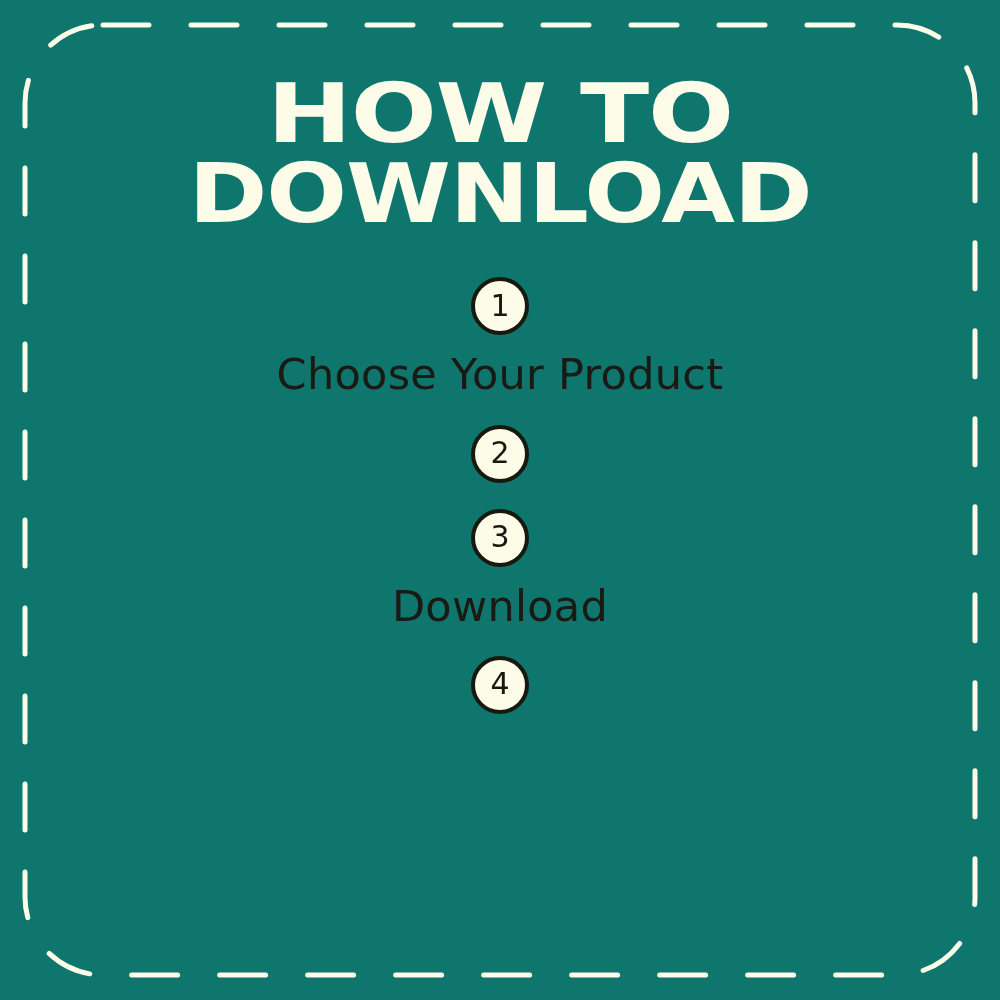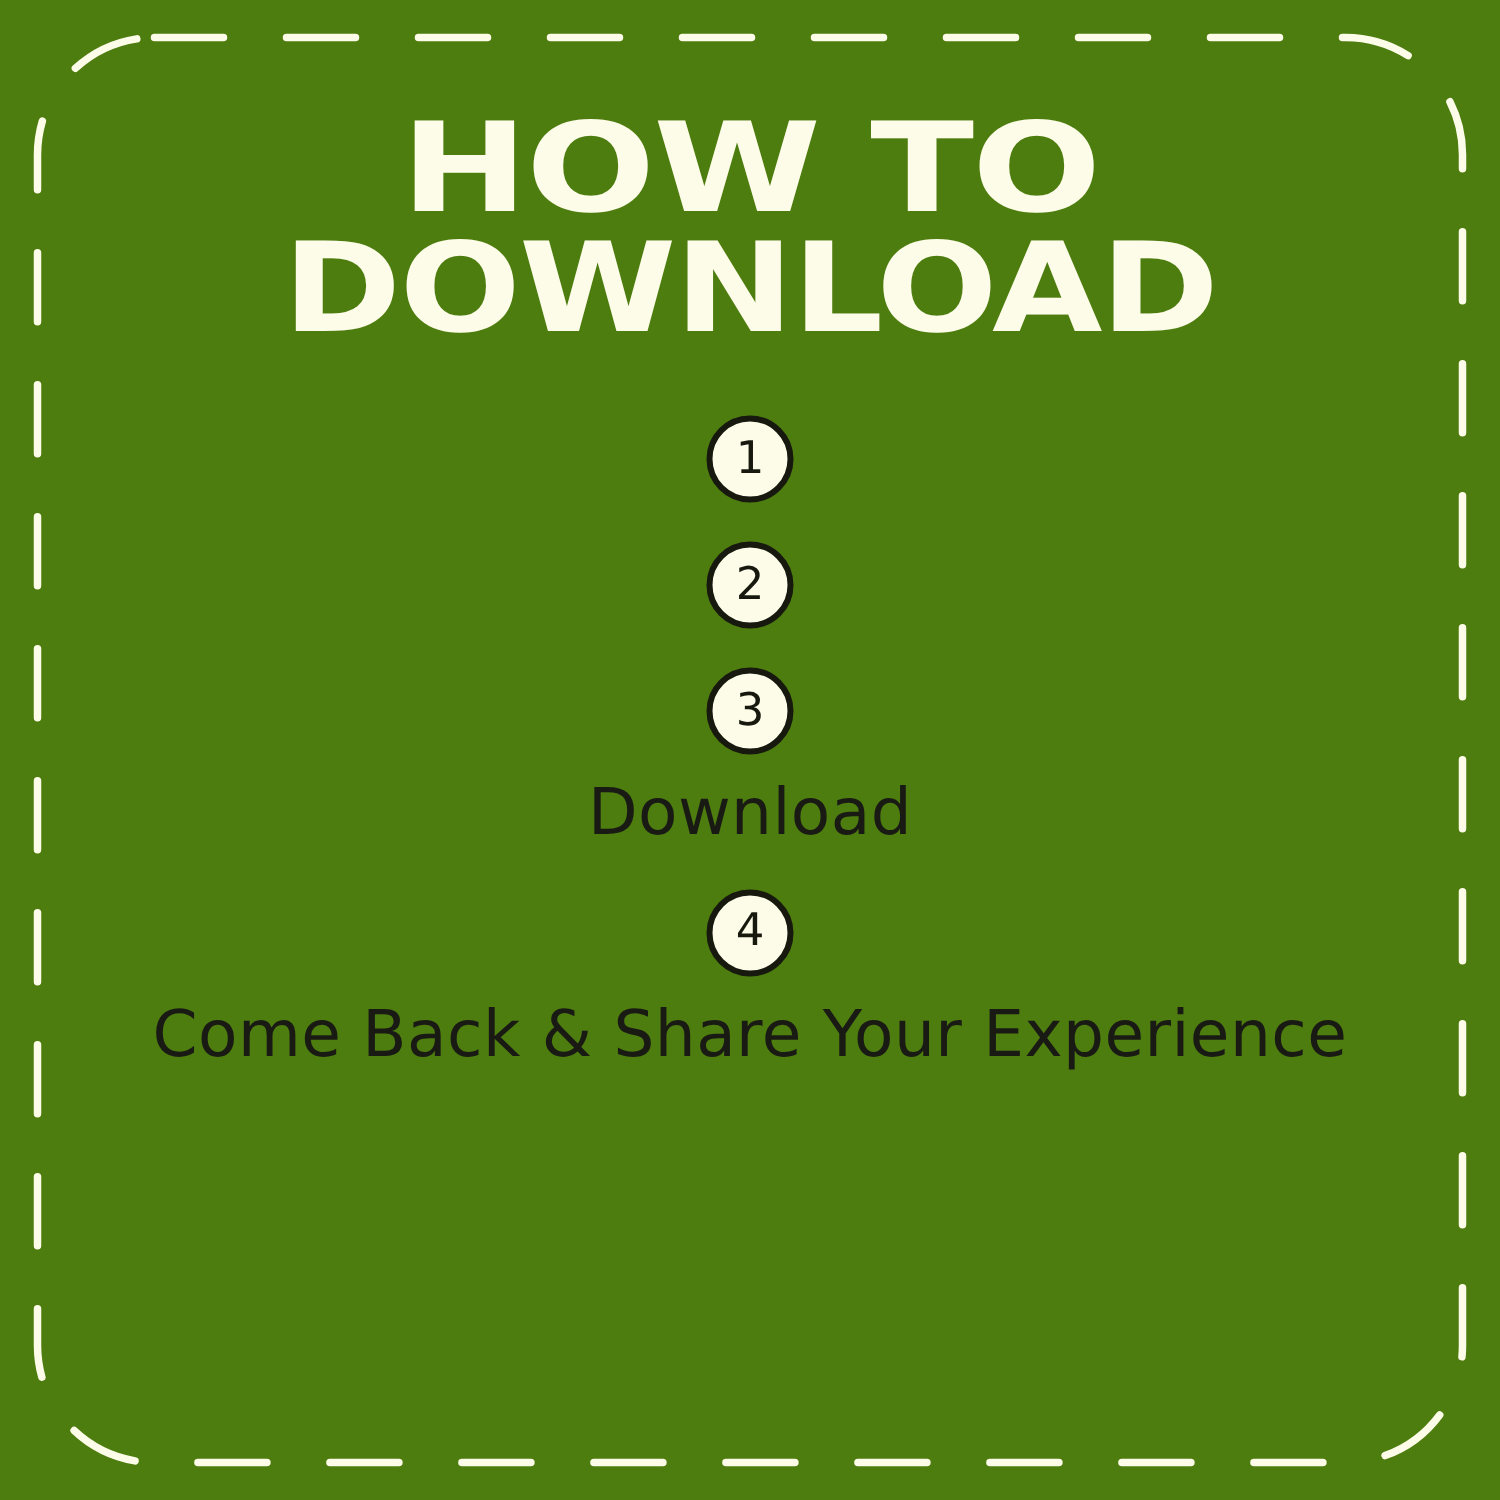--- a/index.html
+++ b/index.html
@@ -11,21 +11,21 @@
     height: 1000px;
     background: #9db790;
     font-family: "Liberation Sans", sans-serif;
     overflow: hidden;
   }
 
   #poster {
     position: relative;
     width: 1000px;
     height: 1000px;
-    background: #4d7c0f;
+    background: #0f766e;
     box-sizing: border-box;
   }
 
   
   #frame-svg {
     position: absolute;
     left: 0;
     top: 0;
     width: 1000px;
     height: 1000px;
@@ -136,37 +136,37 @@
       <span class="title-line" id="title-line-1">HOW TO</span>
       <span class="title-line" id="title-line-2">DOWNLOAD</span>
     </div>
 
     <div id="steps">
 
       <div class="step">
         <div class="step-badge">
           <span class="step-number">1</span>
         </div>
+        <div class="step-label">Choose Your Product</div>
       </div>
 
       <div class="step">
         <div class="step-badge">
           <span class="step-number">2</span>
         </div>
       </div>
 
       <div class="step">
         <div class="step-badge">
           <span class="step-number">3</span>
         </div>
         <div class="step-label">Download</div>
       </div>
 
       <div class="step">
         <div class="step-badge">
           <span class="step-number">4</span>
         </div>
-        <div class="step-label">Come Back &amp; Share Your Experience</div>
       </div>
 
     </div>
   </div>
 </div>
 
 </body></html>

